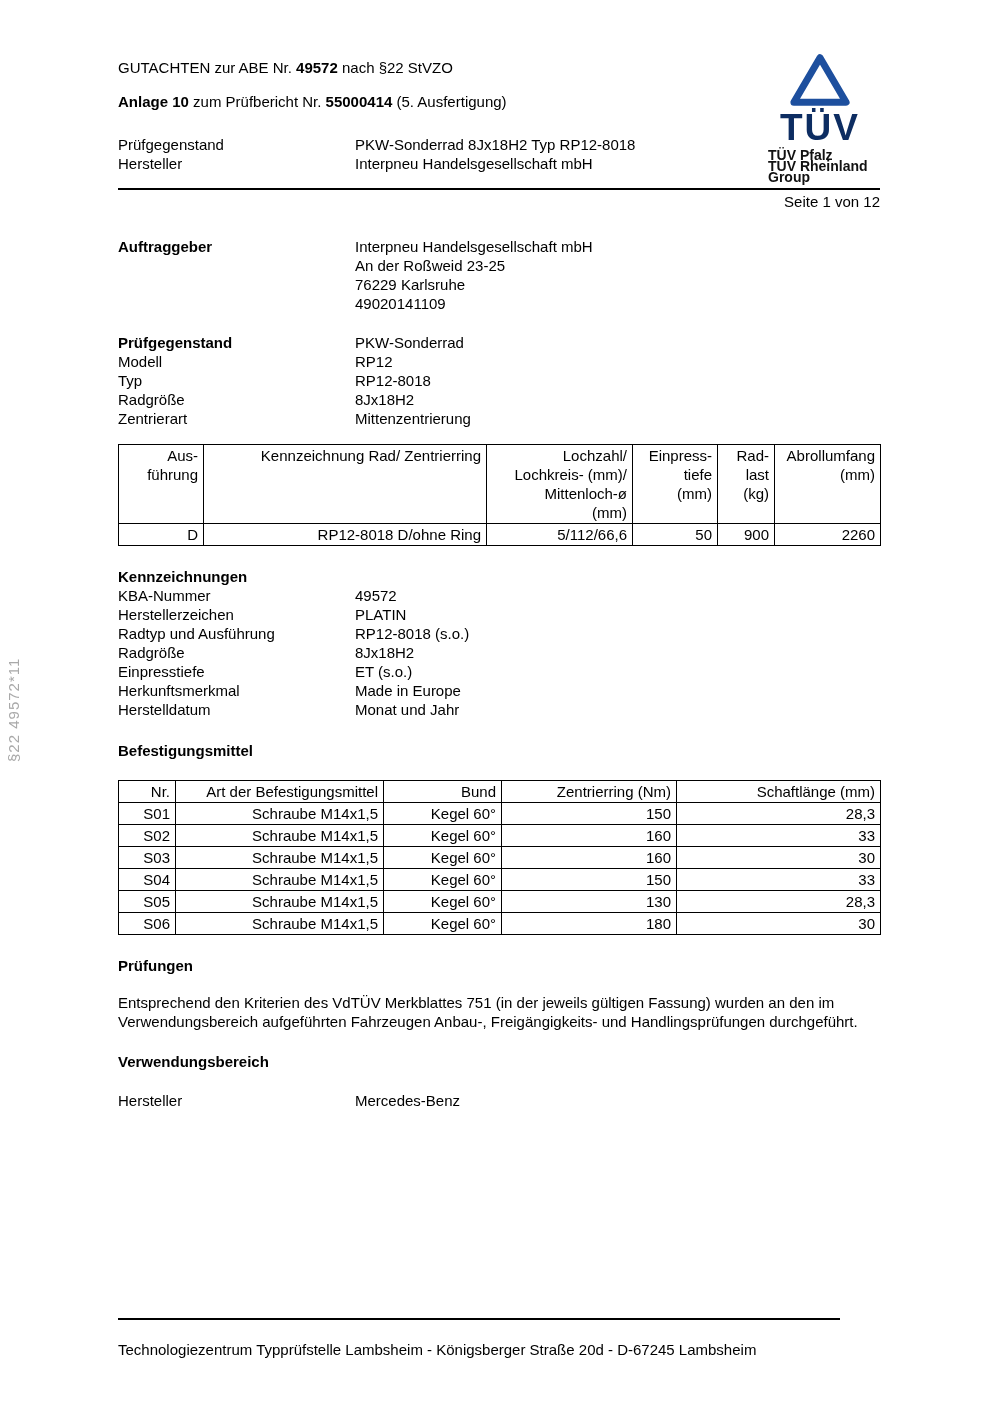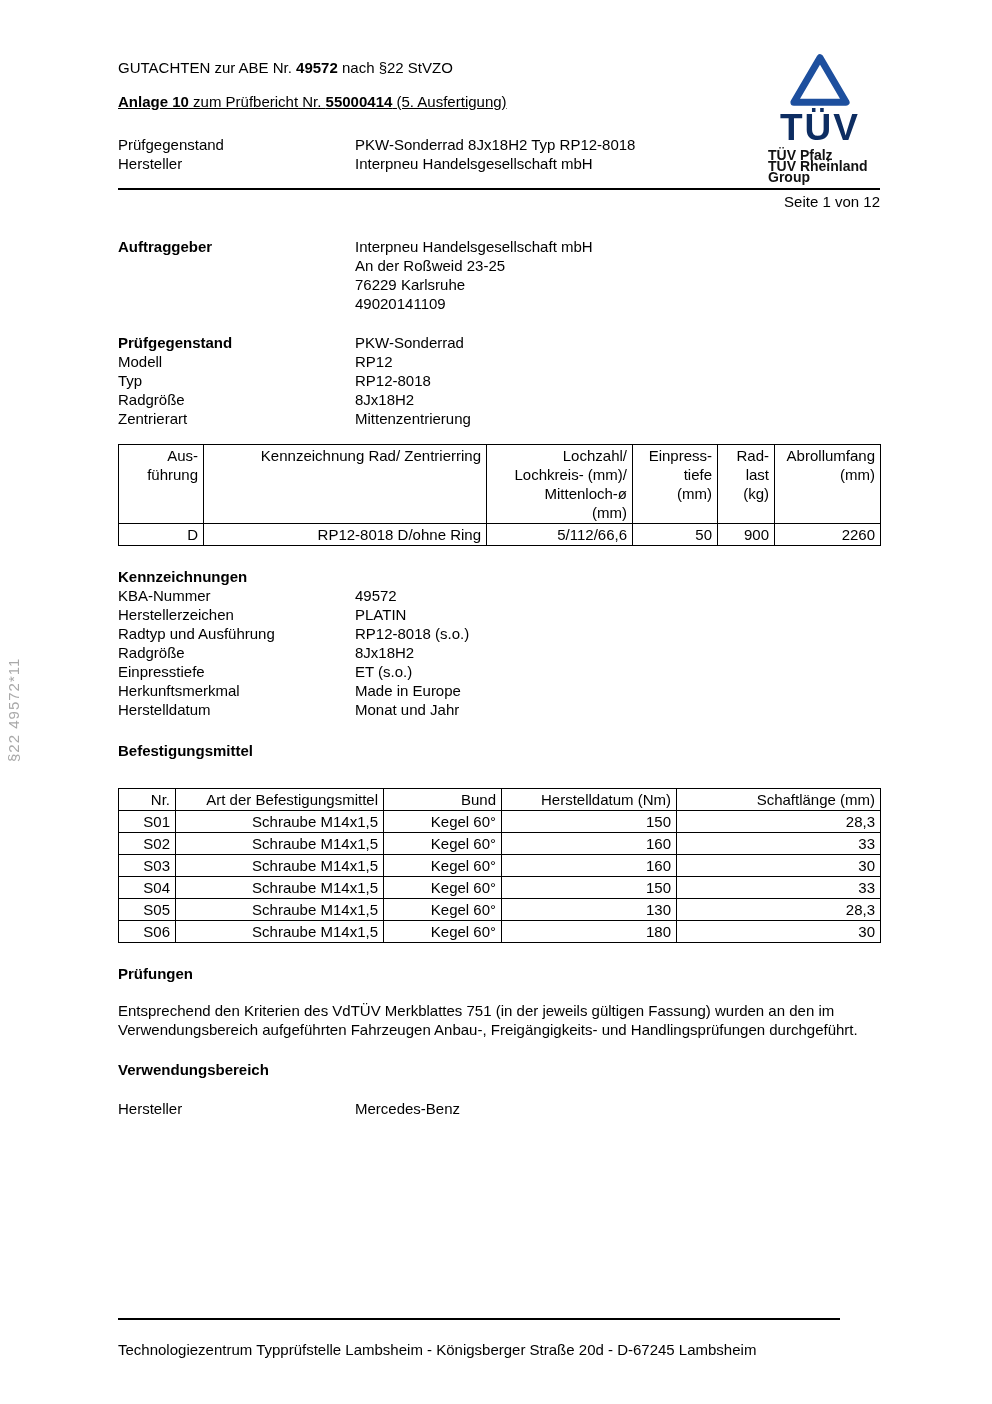--- a/index.html
+++ b/index.html
@@ -6,35 +6,35 @@
   html,body { margin:0; padding:0; background:#e8e8e8; }
   .page {
     position:relative; width:992px; height:1404px; margin:0 auto;
     background:#ffffff; overflow:hidden;
     font-family:"Liberation Sans", sans-serif; font-size:15px; color:#000;
     line-height:19px;
   }
   .content { position:absolute; left:118px; top:58px; width:762px; }
   .b { font-weight:bold; }
   .hline1 { margin-bottom:15px; }
-  .hline2 { margin-bottom:24px;text-decoration:underline; }
+  .hline2 { margin-bottom:24px; }
   .kvgrid { display:grid; grid-template-columns:237px 1fr; }
   .kvgrid > div { min-height:19px; }
   .toprule { border:none; border-top:2px solid #000; margin:15px 0 0 0; }
   .seite { text-align:right; margin-top:2px; }
   .block-auftraggeber { margin-top:26px; }
   .block-pruefgegenstand { margin-top:20px; }
   table { border-collapse:collapse; width:100%; table-layout:fixed; }
   td, th { border:1px solid #000; padding:1px 5px; font-weight:normal;
            text-align:right; vertical-align:top; white-space:pre-line; overflow:hidden; }
   .t1 { margin-top:16px; }
   .t1 col.c0 { width:85px; }  .t1 col.c1 { width:283px; }
   .t1 col.c2 { width:146px; } .t1 col.c3 { width:85px; }
   .t1 col.c4 { width:57px; }  .t1 col.c5 { width:106px; }
-  .t2 { margin-top:28px;border-radius:32px; }
+  .t2 { margin-top:20px;border-radius:32px; }
   .t2 col.c0 { width:57px; }  .t2 col.c1 { width:208px; }
   .t2 col.c2 { width:118px; } .t2 col.c3 { width:175px; }
   .t2 col.c4 { width:204px; }
   .section-title { font-weight:bold; margin-top:21px; }
   .section-title.mt22 { margin-top:22px; }
   .kv-tight { display:grid; grid-template-columns:237px 1fr; }
   .para { margin-top:18px; width:760px; }
   .row-gap { margin-top:20px; }
   .footer { position:absolute; left:118px; top:1318px; width:722px;
             border-top:2px solid #000; padding-top:20px; }
@@ -172,21 +172,21 @@
           <col class="c1">
           <col class="c2">
           <col class="c3">
           <col class="c4">
         </colgroup>
       <tbody>
           <tr>
         <th>Nr.</th>
         <th>Art der Befestigungsmittel</th>
         <th>Bund</th>
-        <th>Herstelldatum (Nm)</th>
+        <th>Zentrierring (Nm)</th>
         <th>Schaftlänge (mm)</th>
       </tr>
       <tr>
         <td>S01</td>
         <td>Schraube M14x1,5</td>
         <td>Kegel 60°</td>
         <td>150</td>
         <td>28,3</td>
       </tr>
       <tr>

